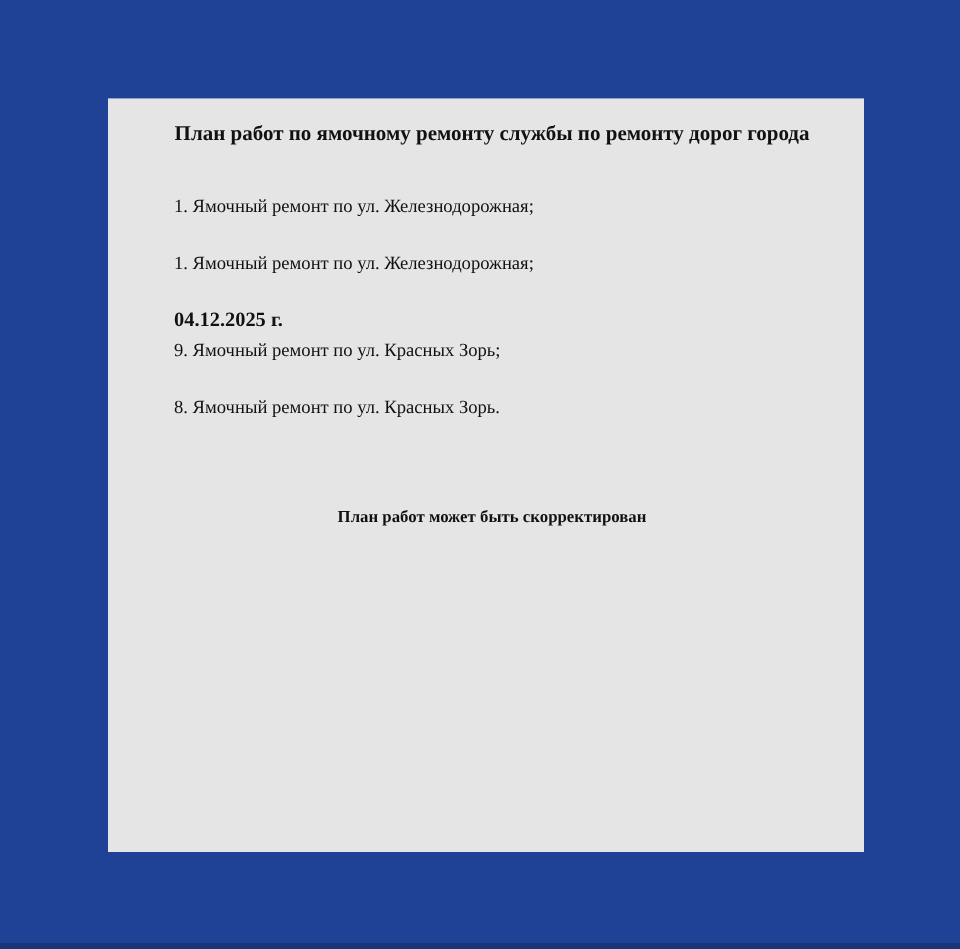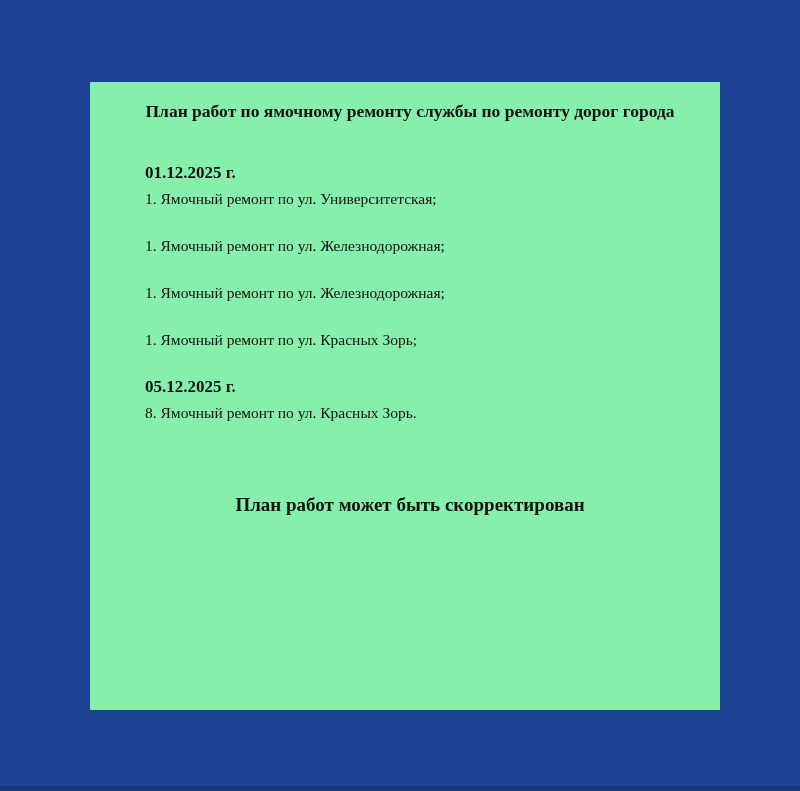--- a/index.html
+++ b/index.html
@@ -22,21 +22,21 @@
     width: 800px;
     height: 5px;
     background: #173577;
   }
   .card {
     position: absolute;
     left: 90px;
     top: 82px;
     width: 630px;
     height: 628px;
-    background: #86efac;
+    background: #e5e5e5;
     box-sizing: border-box;
     padding: 14px 45px 0 55px;
   }
   .doc-title {
     text-align: center;
     font-weight: bold;
     font-size: 17.5px;
     line-height: 30px;
     margin-bottom: 0;
   }
@@ -53,54 +53,50 @@
     margin-bottom: 6px;
   }
   .entry-item {
     font-size: 15.5px;
     line-height: 20px;
   }
   .footer-note {
     margin-top: 66px;
     text-align: center;
     font-weight: bold;
-    font-size: 19px;
+    font-size: 14px;
     line-height: 32px;
   }
 </style>
 </head>
 <body>
 
 <div class="card">
 
   <div class="doc-title">
     <div>План работ по ямочному ремонту службы по ремонту дорог города</div>
   </div>
 
   <div class="schedule">
 
-    <div class="entry">
-      <div class="entry-date">01.12.2025 г.</div>
-      <div class="entry-item">1. Ямочный ремонт по ул. Университетская;</div>
-    </div>
 
     <div class="entry">
       <div class="entry-item">1. Ямочный ремонт по ул. Железнодорожная;</div>
     </div>
 
     <div class="entry">
       <div class="entry-item">1. Ямочный ремонт по ул. Железнодорожная;</div>
     </div>
 
     <div class="entry">
-      <div class="entry-item">1. Ямочный ремонт по ул. Красных Зорь;</div>
+      <div class="entry-date">04.12.2025 г.</div>
+      <div class="entry-item">9. Ямочный ремонт по ул. Красных Зорь;</div>
     </div>
 
     <div class="entry">
-      <div class="entry-date">05.12.2025 г.</div>
       <div class="entry-item">8. Ямочный ремонт по ул. Красных Зорь.</div>
     </div>
 
   </div>
 
   <div class="footer-note">
     <div>План работ может быть скорректирован</div>
   </div>
 
 </div>

